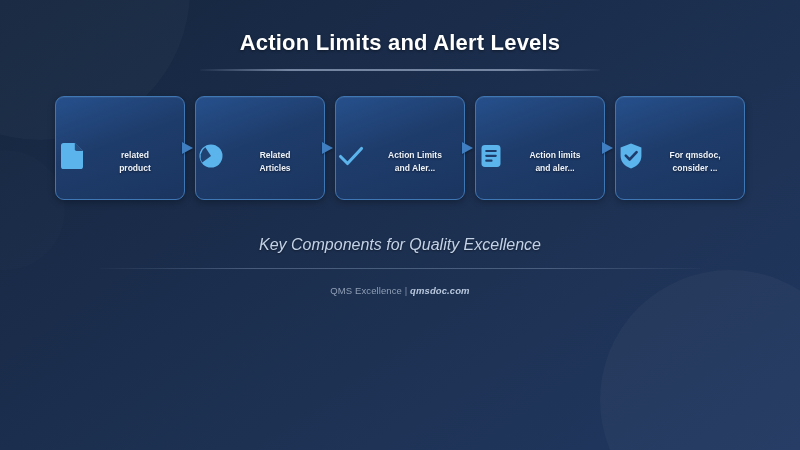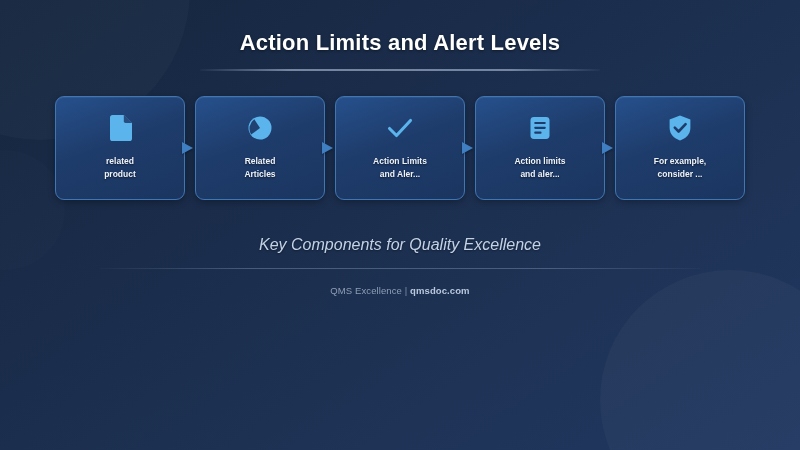--- a/index.html
+++ b/index.html
@@ -56,21 +56,21 @@
   }
   .card {
     position:relative;
     width:130px; height:104px;
     flex:0 0 130px;
     background:linear-gradient(160deg, #244madd 0%, #1d3a66 40%, #1c3761 100%);
     background:linear-gradient(160deg, #26508c 0%, #1e3c6b 45%, #1b3560 100%);
     border:1px solid #3f76b4;
     border-radius:9px;
     box-shadow:0 2px 7px rgba(0,0,0,0.30), inset 0 1px 0 rgba(255,255,255,0.06);
-    display:flex; flex-direction:column;
+    display:flex; flex-direction:row;
     align-items:center; justify-content:flex-start;
     padding-top:16px;
   }
   .card + .card { margin-left:10px; }
   .arrow {
     position:absolute; top:50%; right:-9px;
     width:0; height:0; margin-top:-6px;
     border-top:6px solid transparent;
     border-bottom:6px solid transparent;
     border-left:11px solid #3f7ec0;
@@ -104,21 +104,21 @@
     background:linear-gradient(90deg, rgba(140,160,190,0.03), rgba(140,160,190,0.40) 25%, rgba(140,160,190,0.40) 75%, rgba(140,160,190,0.03));
   }
   
   #footer {
     position:absolute; top:285px; left:0; width:800px;
     text-align:center;
     font-size:9.5px;
     color:#8f9fb6;
     letter-spacing:0.1px;
   }
-  #footer .brand { color:#b9c8dd; font-weight:bold; }
+  #footer .brand { color:#b9c8dd; font-weight:bold;font-style:italic; }
   #footer .sep { color:#7d8da5; }
 </style>
 </head>
 <body>
 
 <div id="slide">
 
   <div class="blob" id="blob-top-left"></div>
   <div class="blob" id="blob-mid-left"></div>
   <div class="blob" id="blob-bottom-right"></div>
@@ -177,21 +177,21 @@
       <span class="arrow"></span>
     </div>
 
     <div class="card">
       <span class="icon">
         <svg viewBox="0 0 30 30" width="30" height="30">
           <path d="M15 2.6 L25.4 6.6 v8.2c0 6.4-4.3 10.9-10.4 12.6C8.9 25.7 4.6 21.2 4.6 14.8V6.6z" fill="#5bb4ec"></path>
           <path d="M9.8 14.7 L13.6 18.5 L20.6 11.1" fill="none" stroke="#1e3c6b" stroke-width="2.6" stroke-linecap="round" stroke-linejoin="round"></path>
         </svg>
       </span>
-      <span class="card-label">For example,
+      <span class="card-label">For qmsdoc,
 consider ...</span>
 
     </div>
 
   </div>
 
   <div id="subtitle">Key Components for Quality Excellence</div>
   <div id="footer-rule"></div>
 
   <div id="footer">

